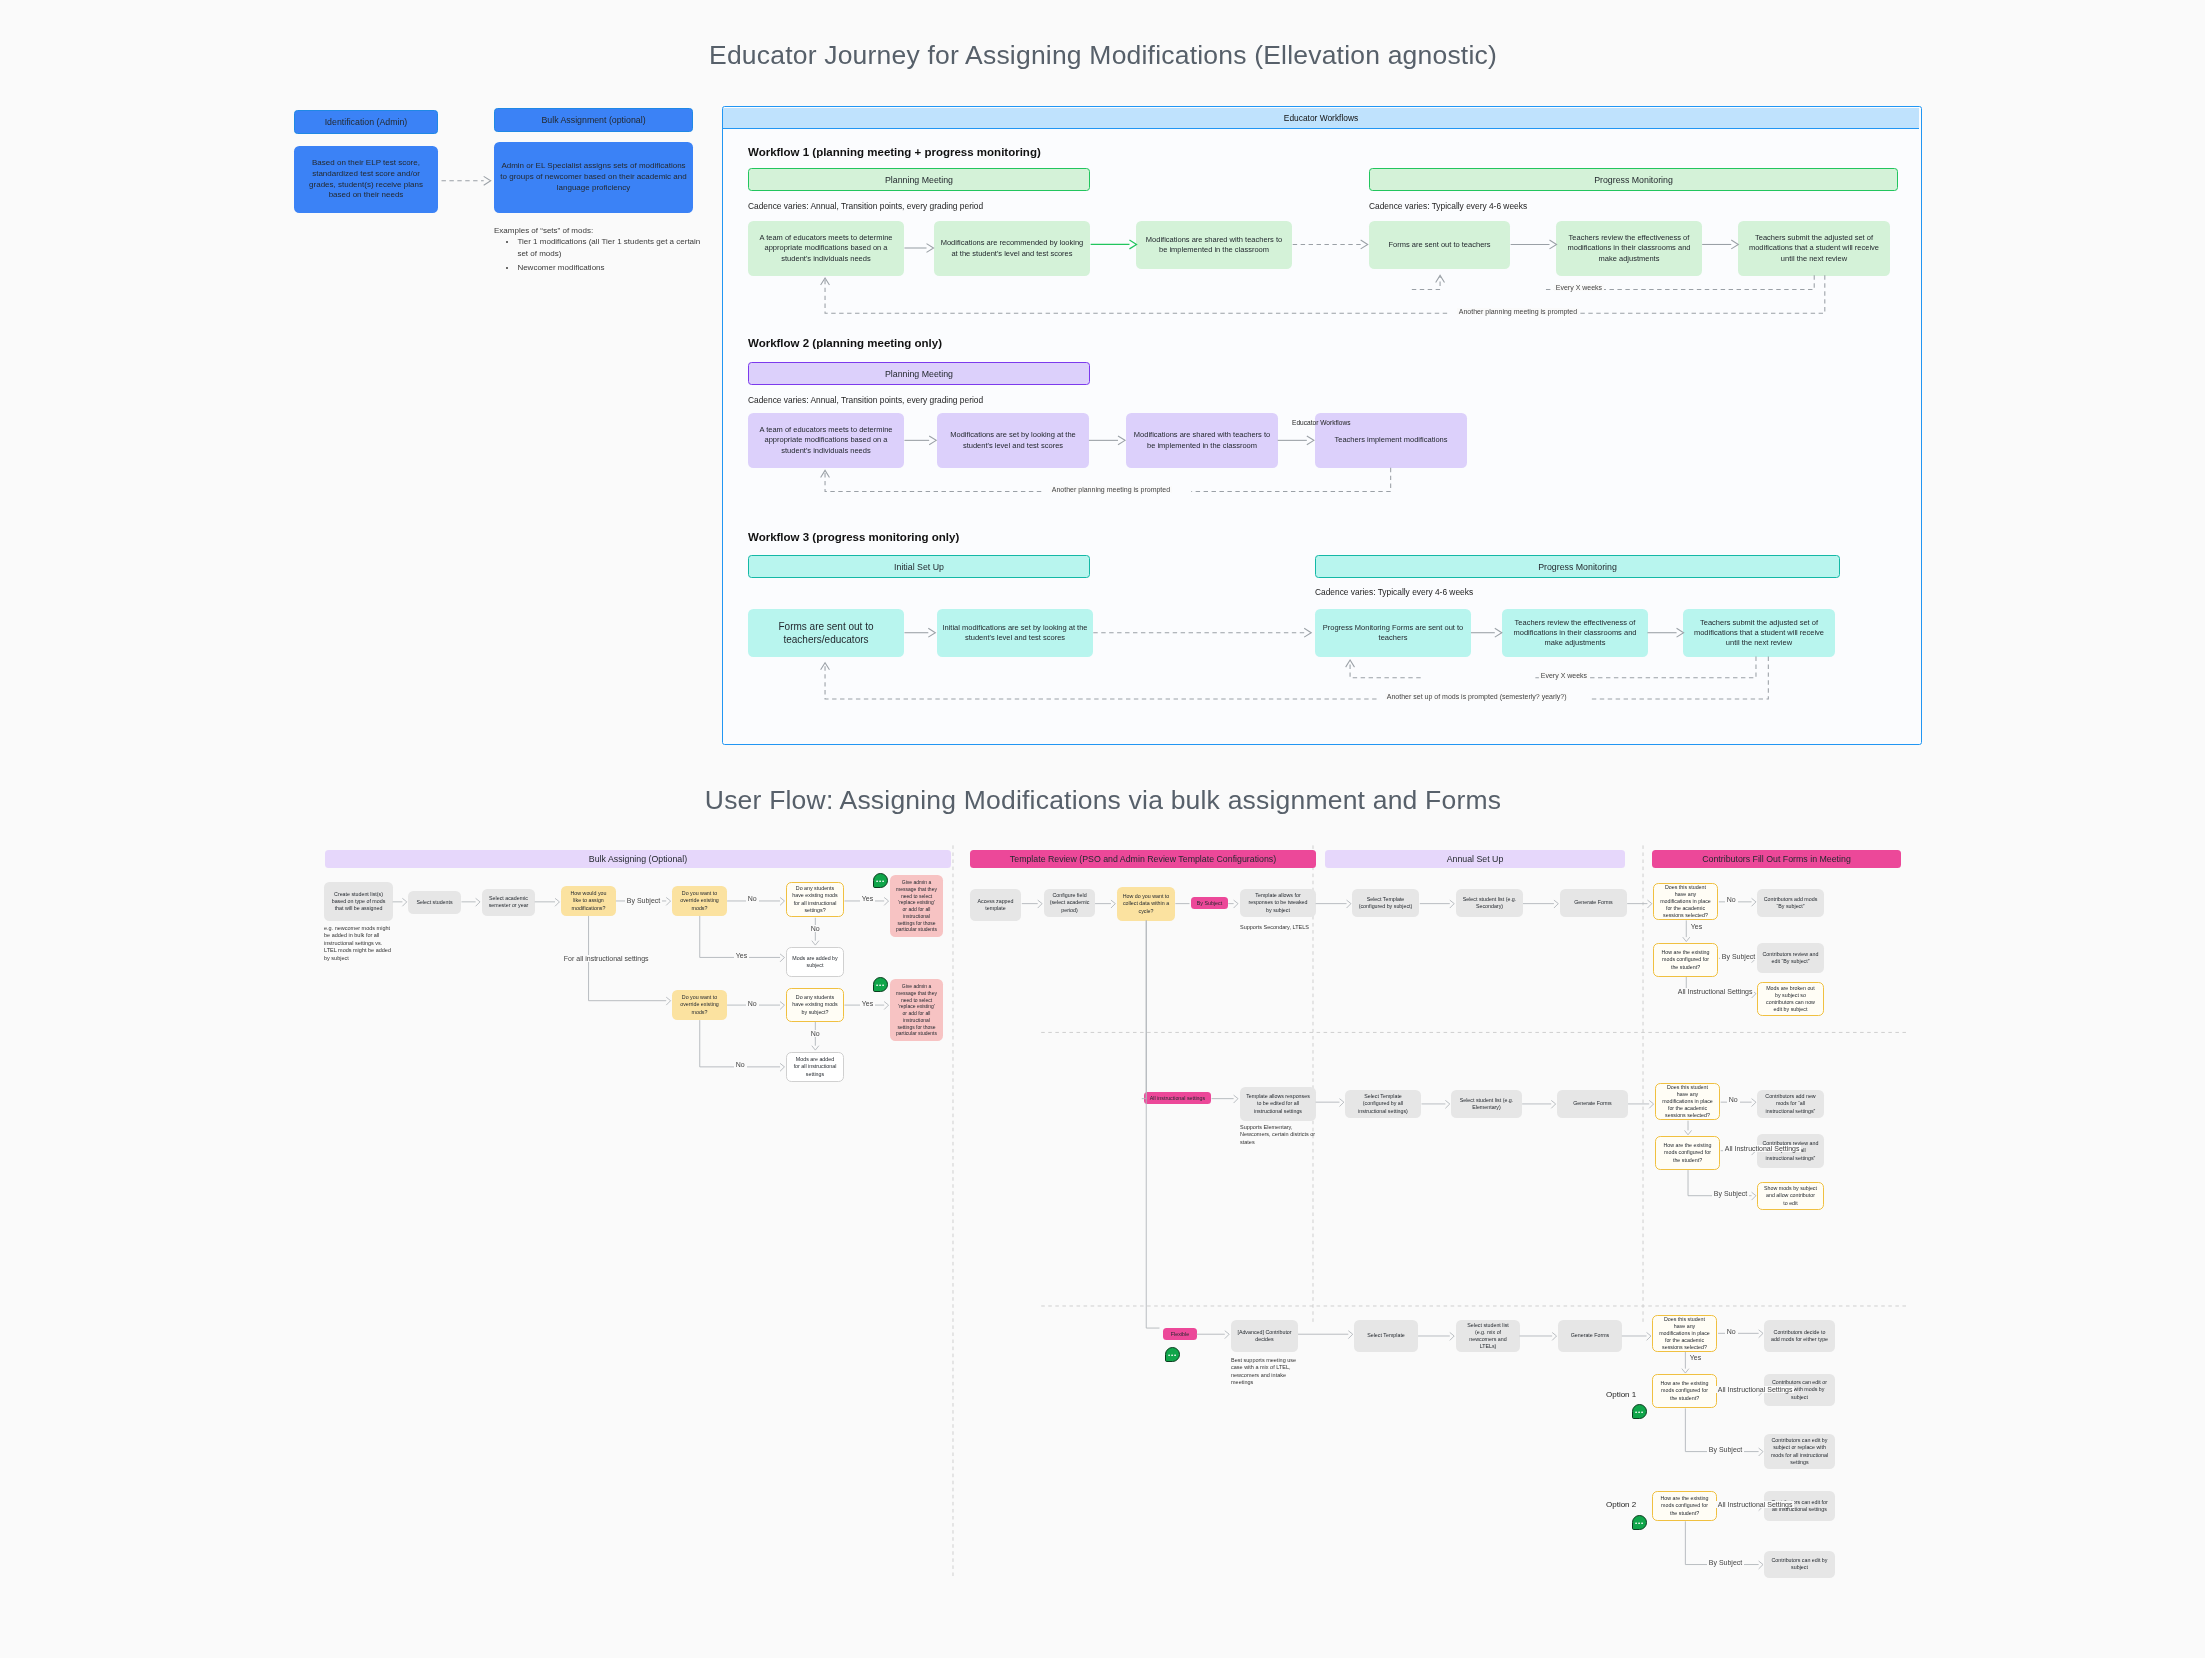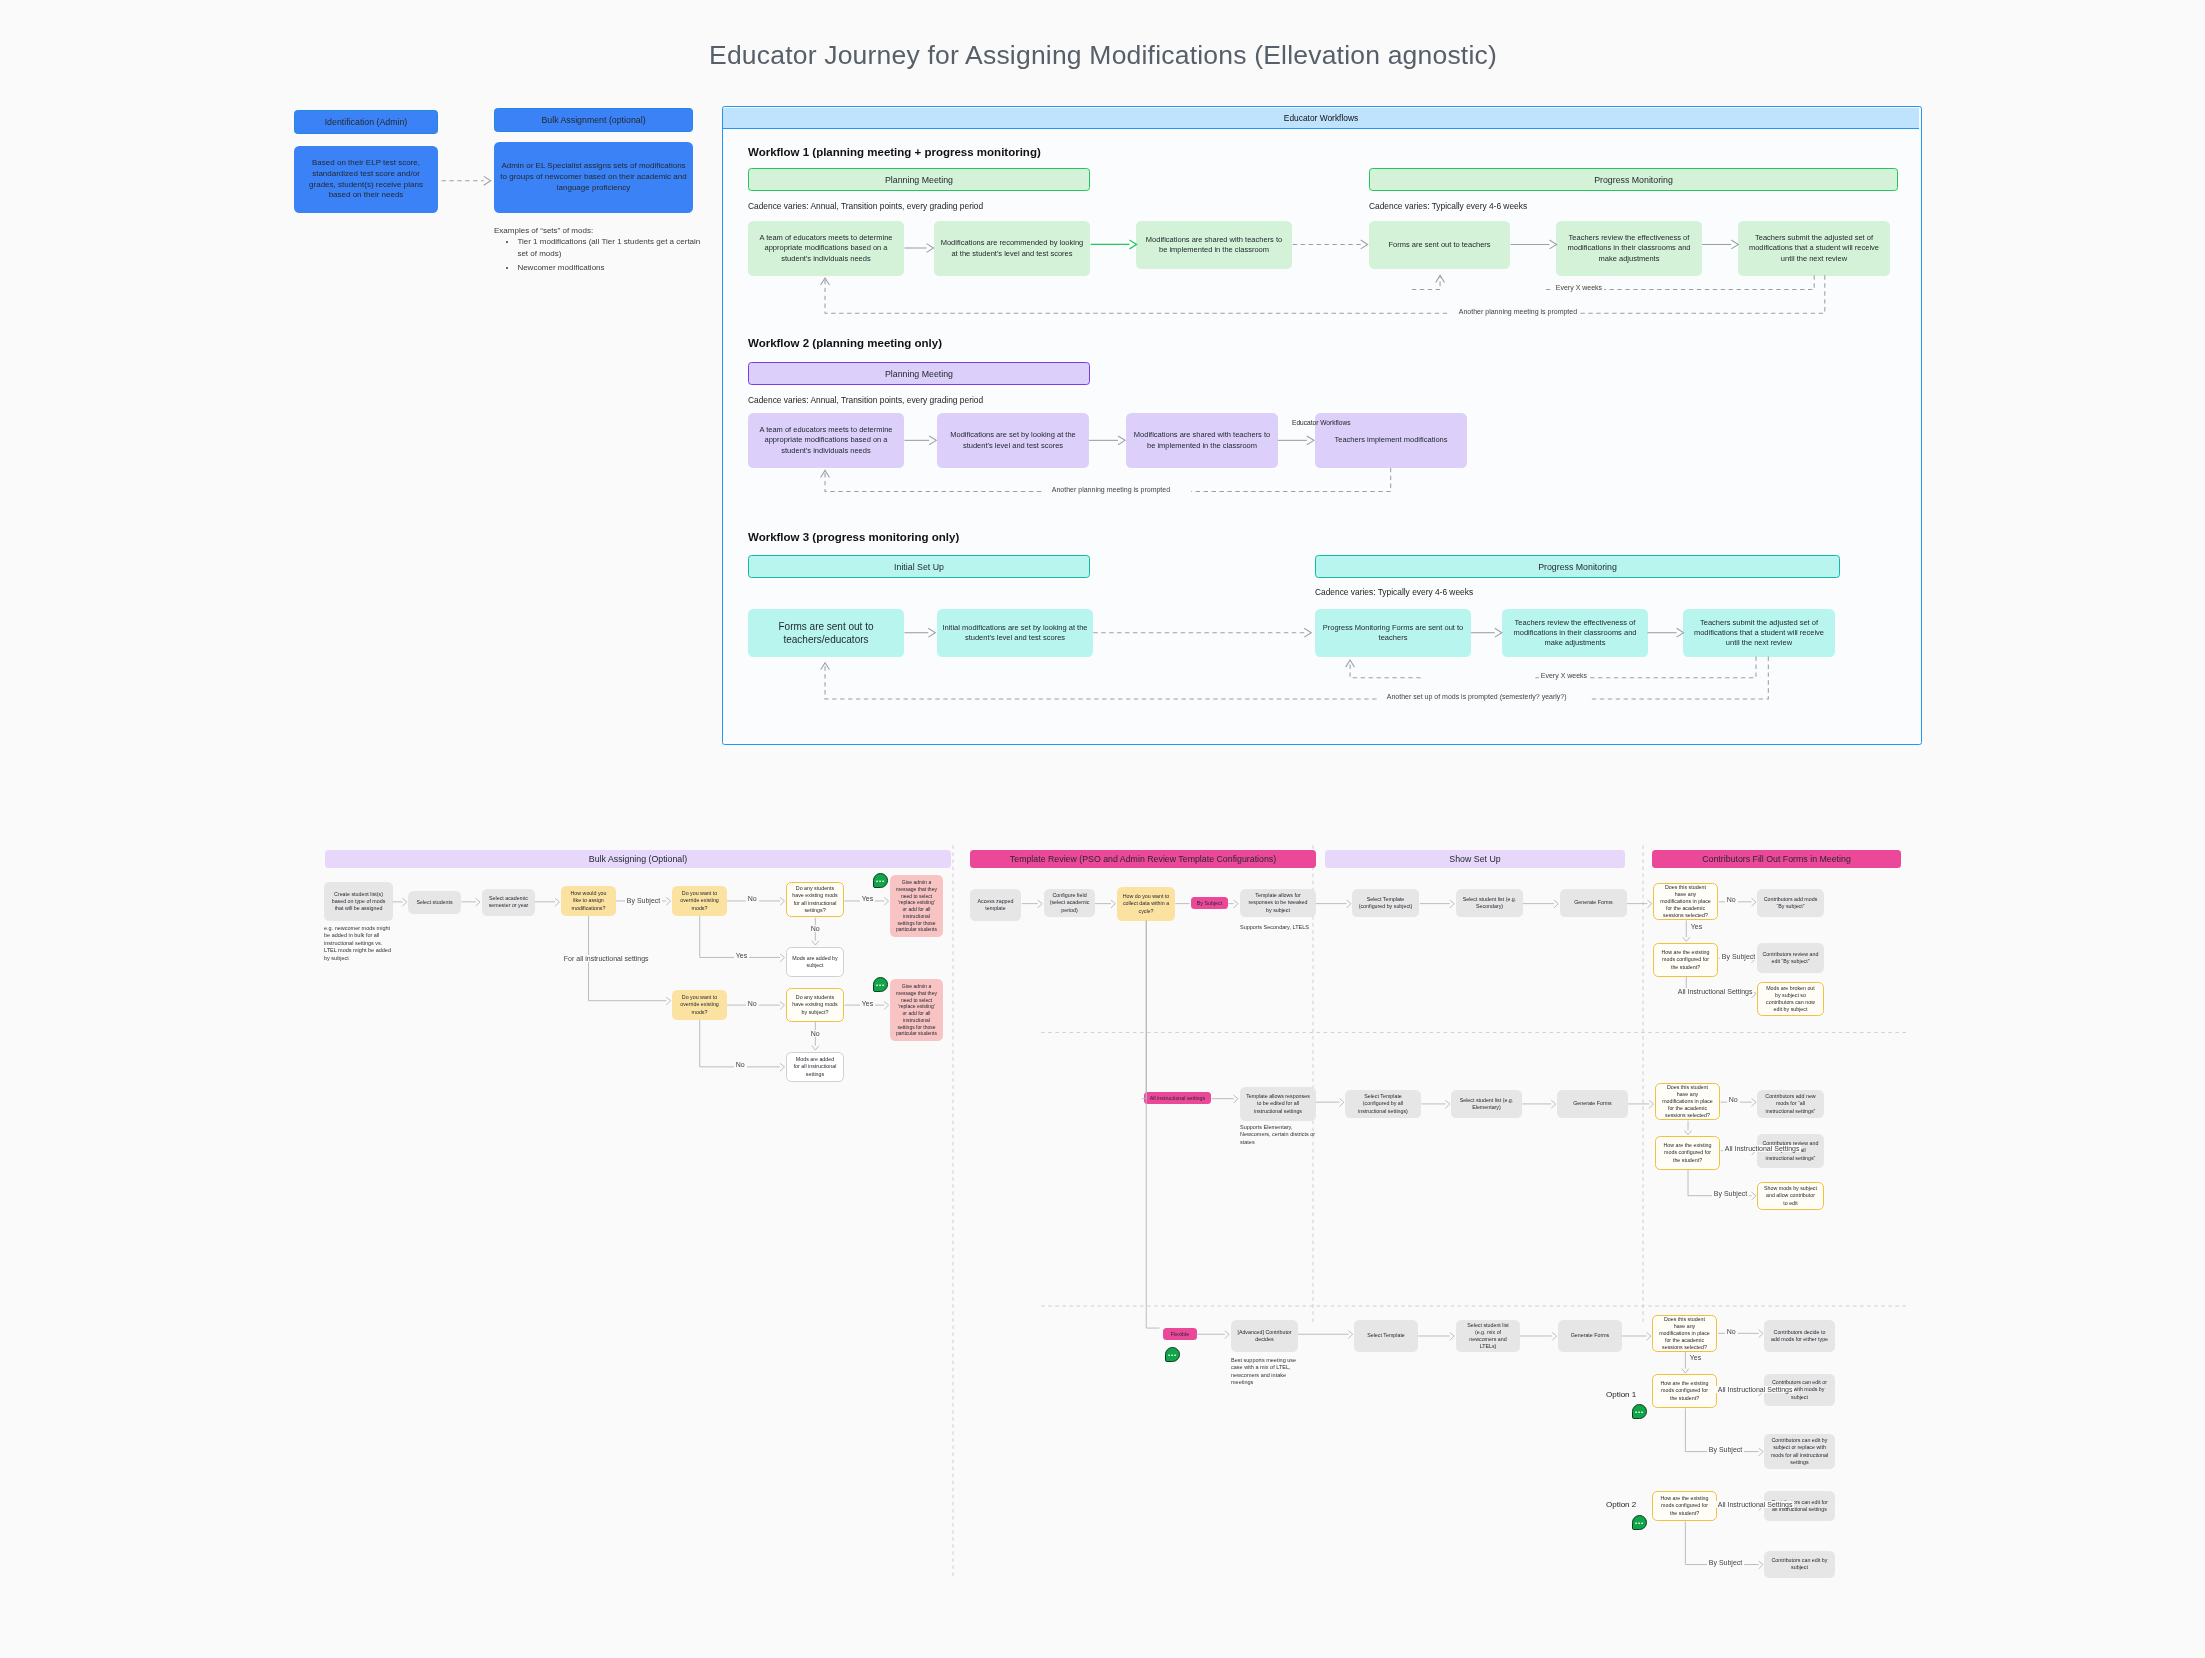--- a/index.html
+++ b/index.html
@@ -176,32 +176,33 @@
     <path class="stroke" d="M1867 717 H1900"></path>
       <path class="stroke" d="M1900 712 L1908 717 L1900 722"></path>
     <path class="stroke-dash" d="M1990 744 V768 H1740 M1610 768 H1530 V749"></path>
     <path class="stroke" d="M1525 756 L1530 748 L1535 756"></path>
     <path class="stroke-dash" d="M2004 744 V792 H1800 M1560 792 H935 V752"></path>
     <path class="stroke" d="M930 759 L935 751 L940 759"></path>
   </svg>
   <div class="abs edge-label" style="left:1539px;top:672px;">Every X weeks</div>
   <div class="abs edge-label" style="left:1385px;top:693px;">Another set up of mods is prompted (semesterly? yearly?)</div>
 
+  <div class="abs page-title" style="left:0;top:785px;width:2206px;">User Flow: Assigning Modifications via bulk assignment and Forms</div>
 
   <svg class="abs" style="left:0;top:0;width:2206px;height:1659px;" viewBox="0 0 2500 1880" width="2206" height="1659">
     <path class="divider" d="M1080 958 V1790"></path>
     <path class="divider" d="M1488 958 V1500"></path>
     <path class="divider" d="M1862 958 V1500"></path>
     <path class="divider" d="M1180 1170 H2160"></path>
     <path class="divider" d="M1180 1480 H2160"></path>
   </svg>
 
   <div class="abs hdr lav-fill" style="left:325px;top:850px;width:626px;height:17.6px;">Bulk Assigning (Optional)</div>
   <div class="abs hdr lblue-fill" style="left:970px;top:850px;width:346px;height:17.6px;">Template Review (PSO and Admin Review Template Configurations)</div>
-  <div class="abs hdr lav-fill" style="left:1325px;top:850px;width:300px;height:17.6px;">Show Set Up</div>
+  <div class="abs hdr lav-fill" style="left:1325px;top:850px;width:300px;height:17.6px;">Annual Set Up</div>
   <div class="abs hdr lblue-fill" style="left:1652px;top:850px;width:249px;height:17.6px;">Contributors Fill Out Forms in Meeting</div>
 
   <div class="abs node grey-fill" style="left:324px;top:882px;width:69px;height:39px;font-size:5.3px;">Create student list(s) based on type of mods that will be assigned</div>
   <div class="abs tiny6" style="left:324px;top:925px;width:72px;">e.g. newcomer mods might be added in bulk for all instructional settings vs. LTEL mods might be added by subject</div>
   <div class="abs node grey-fill" style="left:408px;top:891px;width:53px;height:23px;font-size:5.3px;">Select students</div>
   <div class="abs node grey-fill" style="left:482px;top:889px;width:53px;height:26.5px;font-size:5.3px;">Select academic semester or year</div>
   <div class="abs node yellow-fill" style="left:561px;top:886px;width:55px;height:30px;font-size:5.3px;">How would you like to assign modifications?</div>
   <div class="abs node yellow-fill" style="left:672px;top:886px;width:55px;height:30px;font-size:5.3px;">Do you want to override existing mods?</div>
   <div class="abs node yellow-border" style="left:786px;top:882px;width:58px;height:35px;font-size:5.3px;">Do any students have existing mods for all instructional settings?</div>
   <div class="abs node pink-fill" style="left:890px;top:875px;width:53px;height:62px;font-size:5px;">Give admin a message that they need to select 'replace existing' or add for all instructional settings for those particular students</div>

